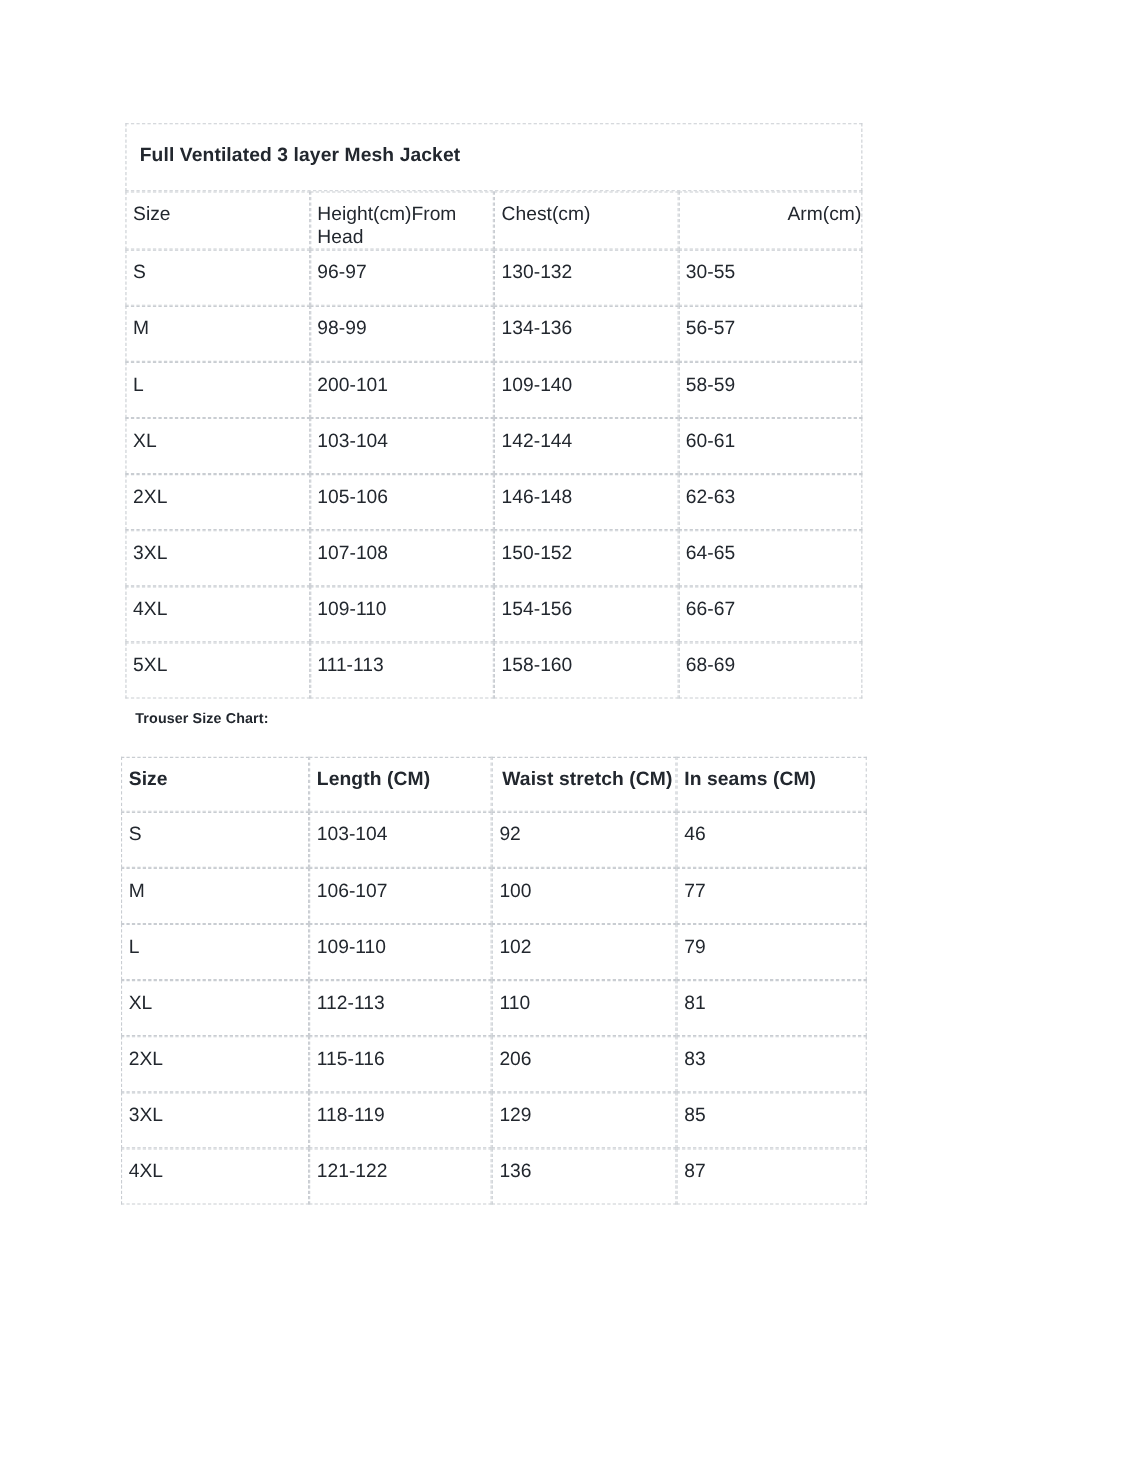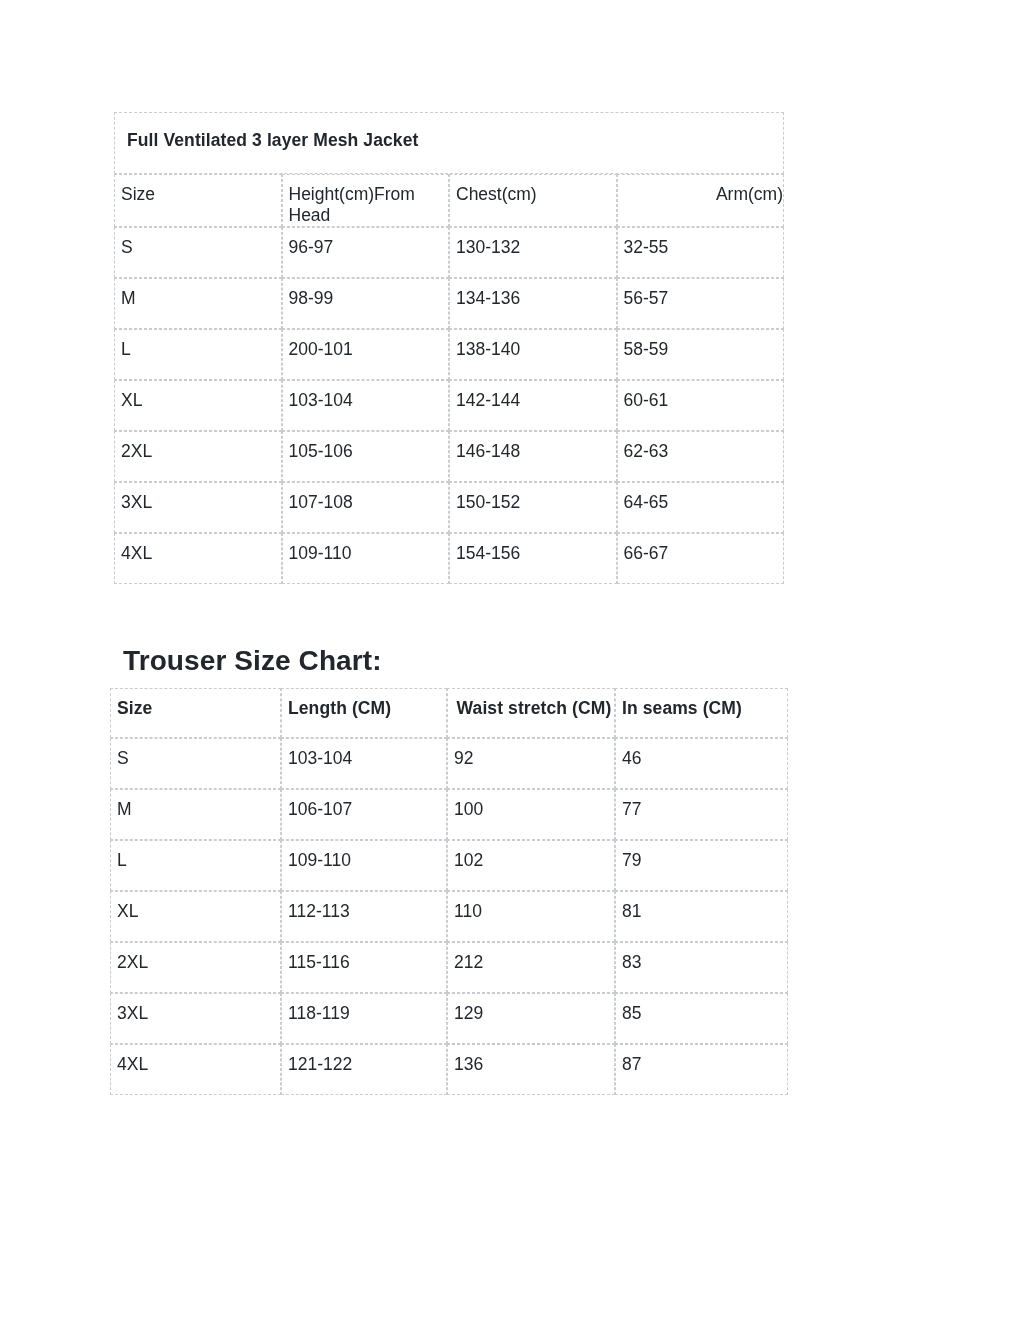--- a/index.html
+++ b/index.html
@@ -73,21 +73,21 @@
     font-weight: bold;
     letter-spacing: 0.1px;
   }
   .trouser-table tr.data-row td { height: 51px; }
 
   
   .trouser-heading {
     position: absolute;
     left: 123px;
     top: 645px;
-    font-size: 28px;
+    font-size: 13px;
     font-weight: bold;
     letter-spacing: 0.1px;
     color: #22272e;
     white-space: nowrap;
   }
 </style>
 </head>
 <body>
 
 <div class="page">
@@ -101,32 +101,32 @@
         <td style="width:145px;">Size</td>
         <td style="width:183px;">Height(cm)From Head</td>
         <td style="width:163px;">Chest(cm)</td>
         <td style="width:179px;text-align:right;">Arm(cm)</td>
       </tr>
 
       <tr class="data-row">
         <td>S</td>
         <td>96-97</td>
         <td>130-132</td>
-        <td>32-55</td>
+        <td>30-55</td>
       </tr>
       <tr class="data-row">
         <td>M</td>
         <td>98-99</td>
         <td>134-136</td>
         <td>56-57</td>
       </tr>
       <tr class="data-row">
         <td>L</td>
         <td>200-101</td>
-        <td>138-140</td>
+        <td>109-140</td>
         <td>58-59</td>
       </tr>
       <tr class="data-row">
         <td>XL</td>
         <td>103-104</td>
         <td>142-144</td>
         <td>60-61</td>
       </tr>
       <tr class="data-row">
         <td>2XL</td>
@@ -138,20 +138,26 @@
         <td>3XL</td>
         <td>107-108</td>
         <td>150-152</td>
         <td>64-65</td>
       </tr>
       <tr class="data-row">
         <td>4XL</td>
         <td>109-110</td>
         <td>154-156</td>
         <td>66-67</td>
+      </tr>
+      <tr class="data-row">
+        <td>5XL</td>
+        <td>111-113</td>
+        <td>158-160</td>
+        <td>68-69</td>
       </tr>
     </tbody>
   </table>
 
   <div class="trouser-heading">Trouser Size Chart:</div>
 
   <table class="trouser-table">
     <tbody>
       <tr class="head-row">
         <td style="width:171px;">Size</td>
@@ -180,21 +186,21 @@
       </tr>
       <tr class="data-row">
         <td>XL</td>
         <td>112-113</td>
         <td>110</td>
         <td>81</td>
       </tr>
       <tr class="data-row">
         <td>2XL</td>
         <td>115-116</td>
-        <td>212</td>
+        <td>206</td>
         <td>83</td>
       </tr>
       <tr class="data-row">
         <td>3XL</td>
         <td>118-119</td>
         <td>129</td>
         <td>85</td>
       </tr>
       <tr class="data-row">
         <td>4XL</td>

